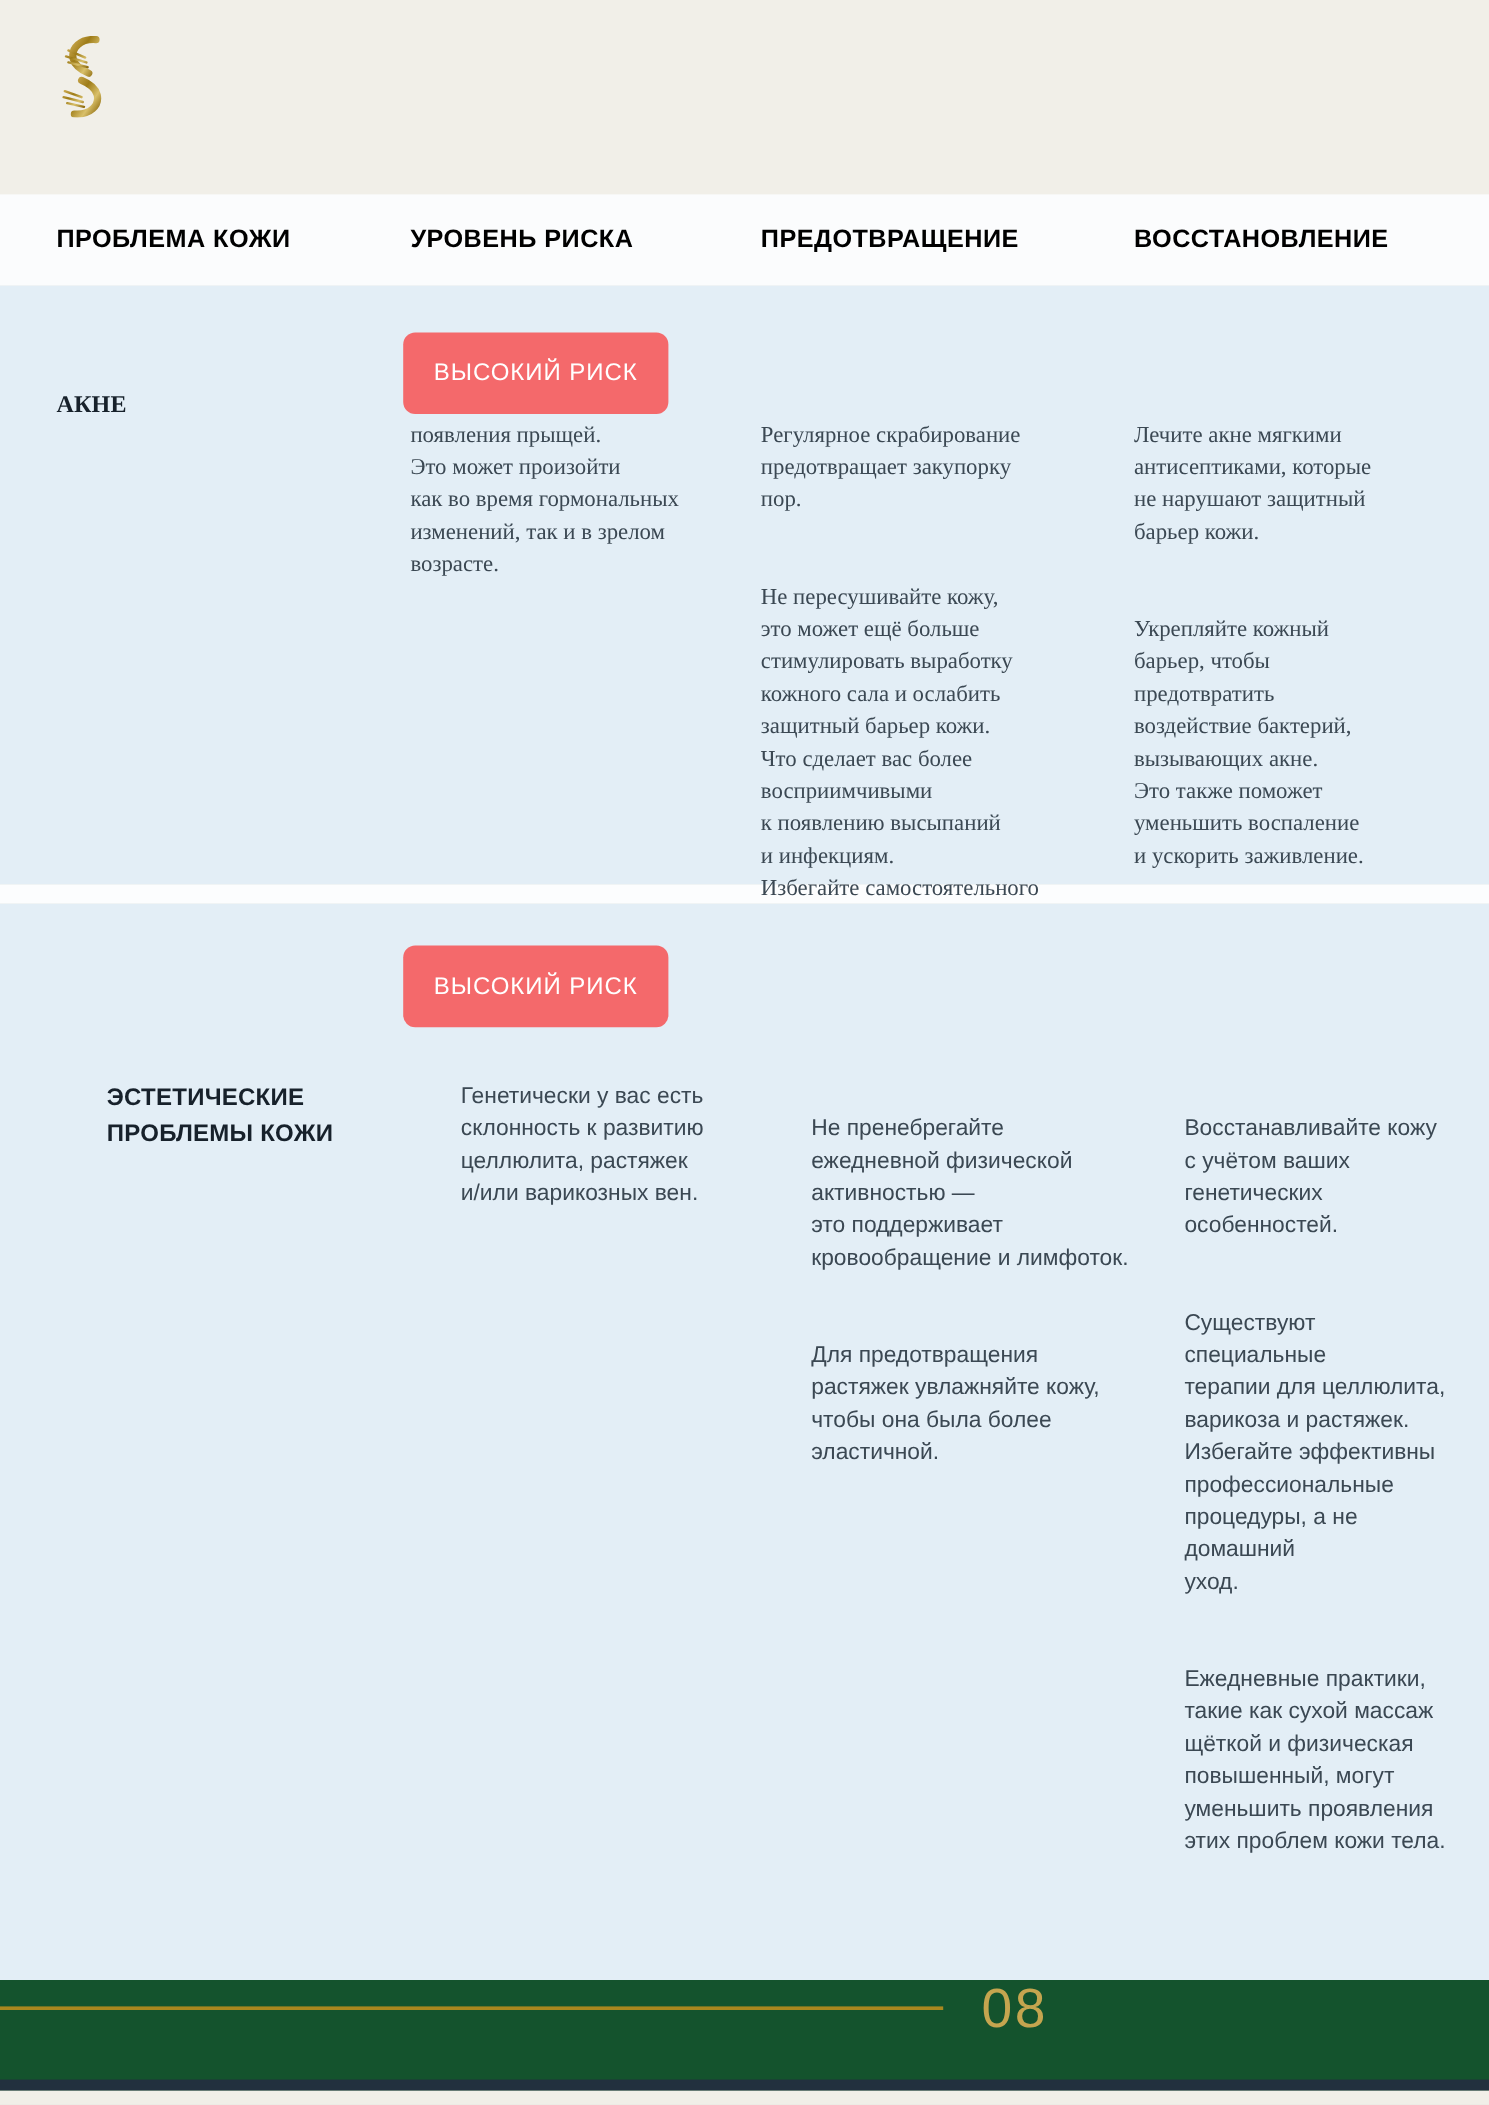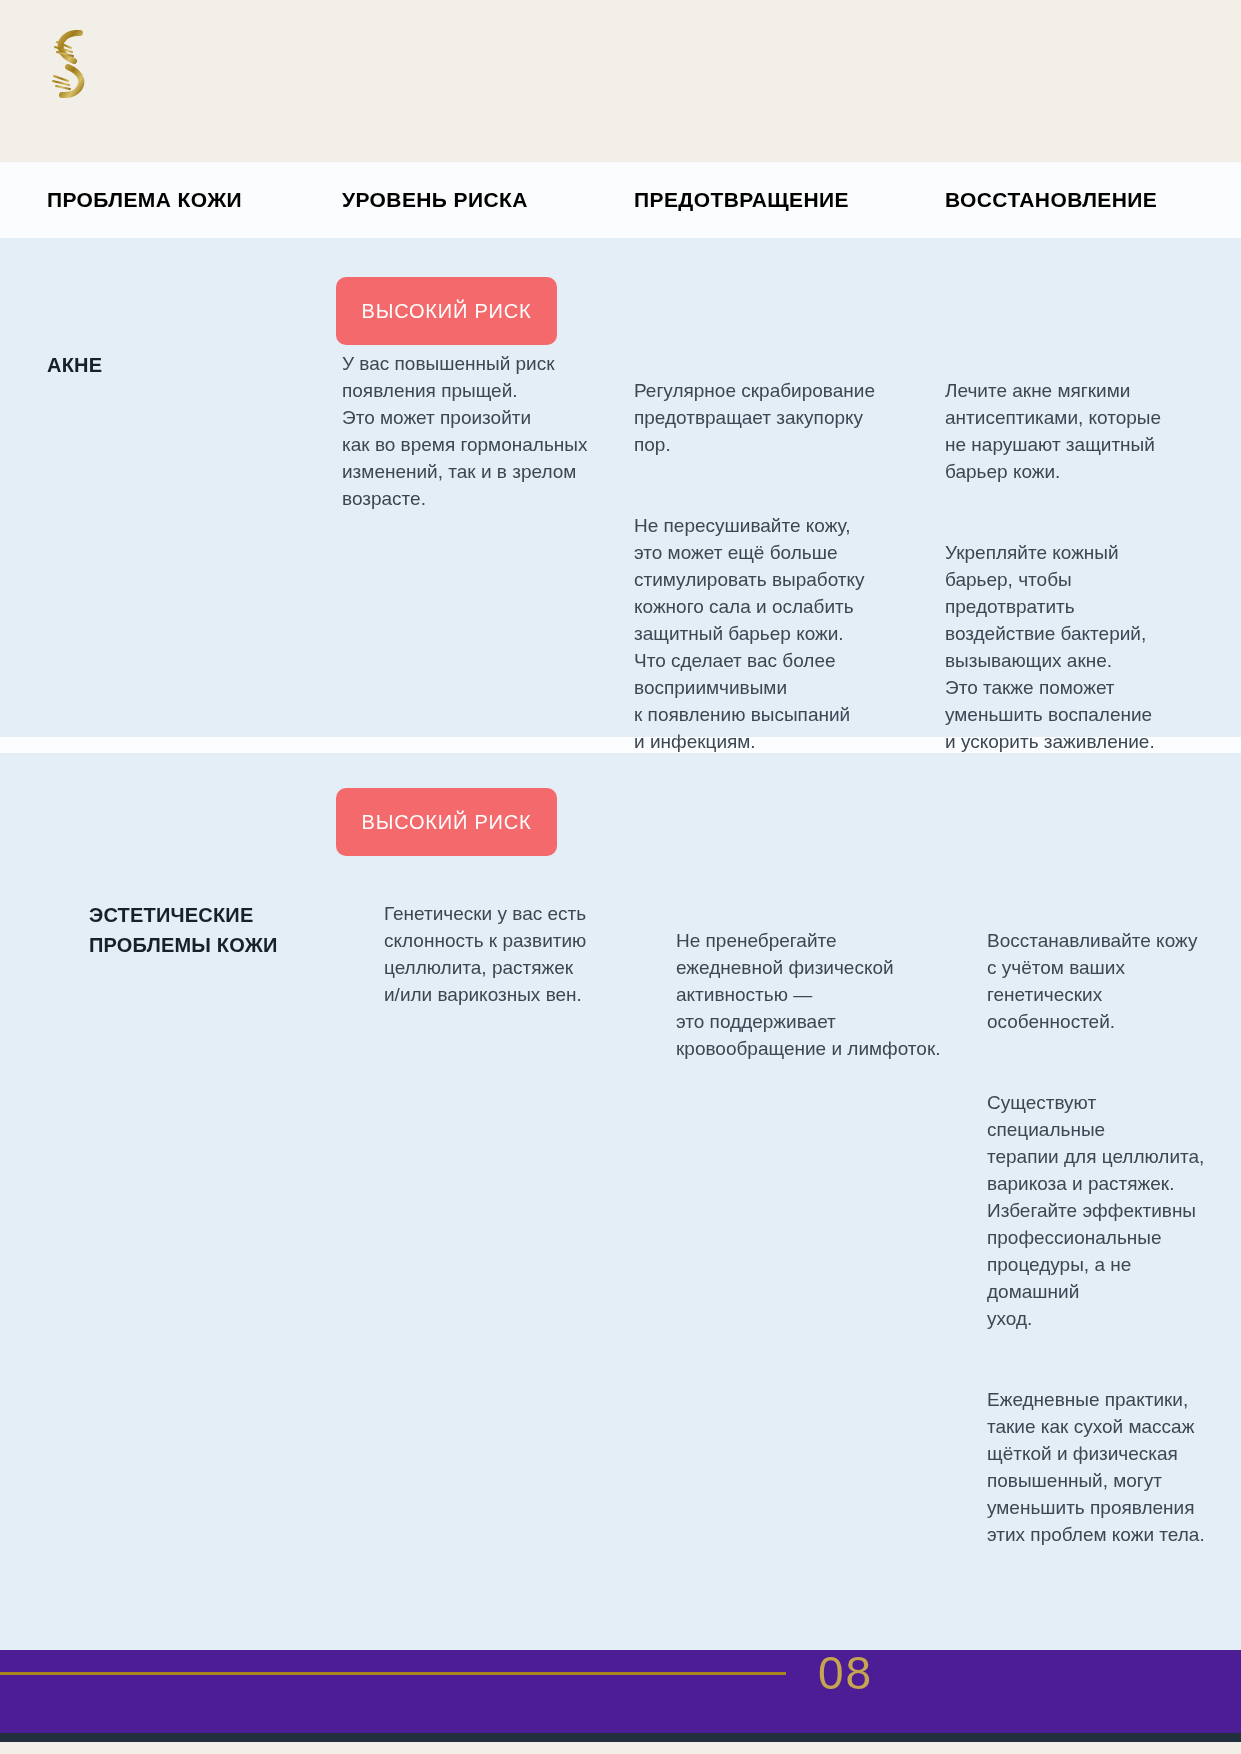--- a/index.html
+++ b/index.html
@@ -37,33 +37,33 @@
     color:#ffffff; font-size:20px; font-weight:400; letter-spacing:.8px;
     white-space:nowrap;
   }
   .s1 .badge { top:39px; }
   .s2 .badge { top:35px; }
 
   .row {
     display:grid; grid-template-columns:295px 292px 311px 1fr;
     padding:0 36px 0 47px; align-items:start;
   }
-  .s1 .row { padding-top:112px; }
+  .s1 .row { padding-top:84px;font-family:Liberation Serif, serif; }
   .s2 .row { padding-top:147px;margin-left:42px; }
 
   .problem {
     font-size:20px; font-weight:700; color:#17212b;
     line-height:30px; letter-spacing:.2px; white-space:pre-line;
   }
   .cell { font-size:19px; line-height:27px; color:#3b4853; white-space:pre-line; }
   .cell p { white-space:pre-line; }
   .cell p + p { margin-top:27px; }
 
   
-  .footer { position:relative; height:92px; background:#4c1d95;text-decoration:underline; }
+  .footer { position:relative; height:92px; background:#14532d;text-decoration:underline; }
   .gold-line {
     position:absolute; left:0; top:22px; width:786px; height:3px;
     background:#a9871f;
   }
   .page-number {
     position:absolute; left:818px; top:-2px;
     font-size:46px; line-height:50px; font-weight:400;
     color:#c5a54f; letter-spacing:2px;
   }
   .bottom-bar {
@@ -154,20 +154,24 @@
       <div class="cell">Генетически у вас есть
 склонность к развитию
 целлюлита, растяжек
 и/или варикозных вен.</div>
       <div class="cell">
         <p>Не пренебрегайте
 ежедневной физической
 активностью —
 это поддерживает
 кровообращение и лимфоток.</p>
+        <p>Для предотвращения
+растяжек увлажняйте кожу,
+чтобы она была более
+эластичной.</p>
       </div>
       <div class="cell">
         <p>Восстанавливайте кожу
 с учётом ваших
 генетических
 особенностей.</p>
         <p>Существуют специальные
 терапии для целлюлита,
 варикоза и растяжек.
 Избегайте эффективны

